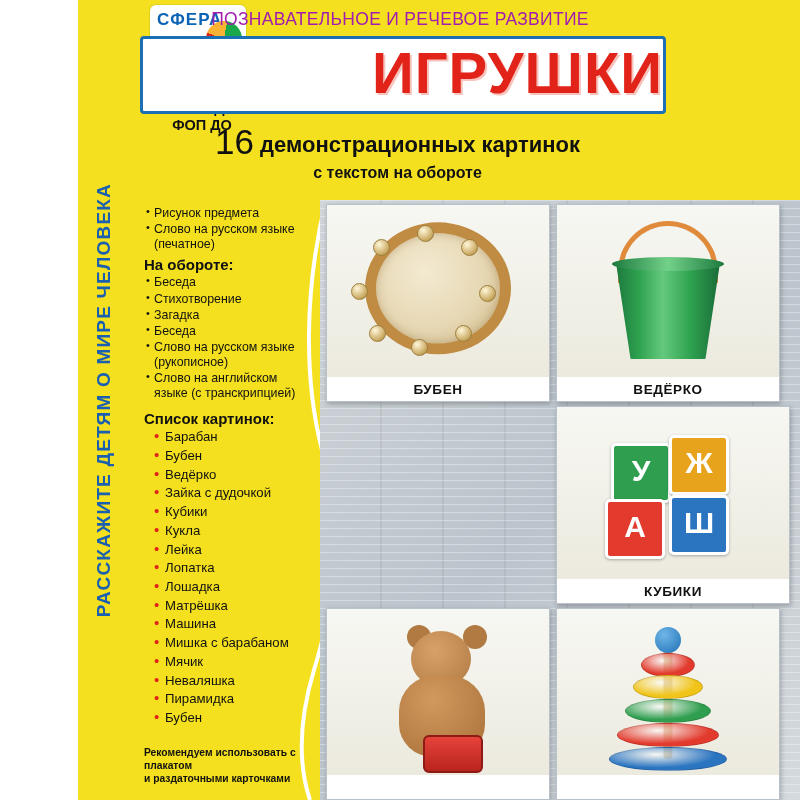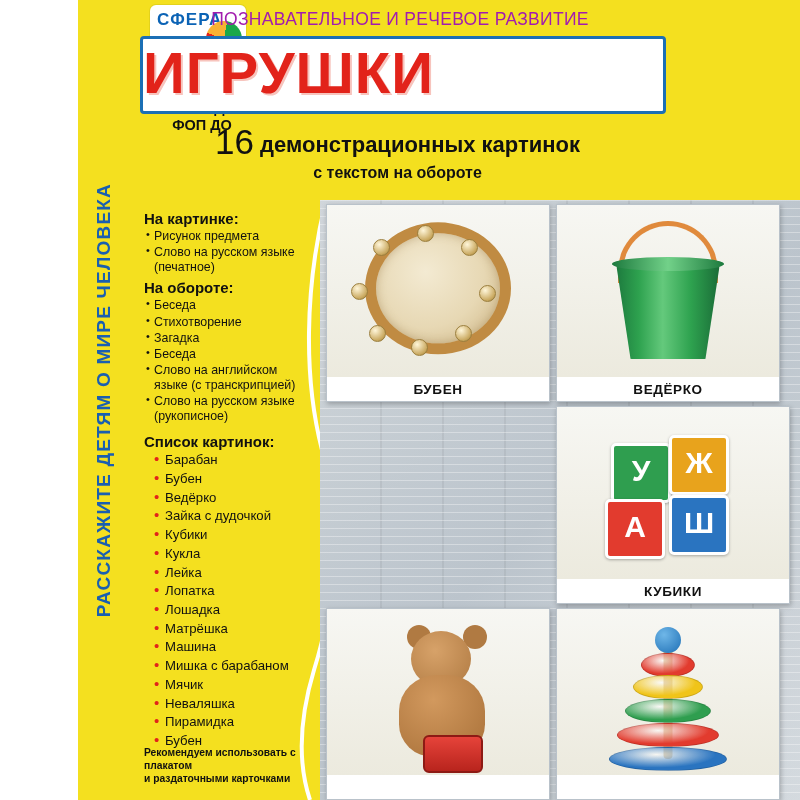--- a/index.html
+++ b/index.html
@@ -137,21 +137,21 @@
     width: 520px;
     height: 72px;
     background: #ffffff;
     border: 3px solid #1b6fb5;
     border-radius: 4px;
   }
   .title-text {
     position: absolute;
     left: 0; top: 0;
     width: 100%;
-    text-align: left;
+    text-align: right;
     line-height: 68px;
     font-size: 58px;
     font-weight: bold;
     color: #e2231a;
     letter-spacing: 1px;
     text-shadow: 2px 2px 0 #f7c4bd;
   }
 
   .subtitle {
     position: absolute;
@@ -494,31 +494,30 @@
 
   <div class="subtitle">
     <div class="line1">
       <span class="big16">16</span>
       <span>демонстрационных картинок</span>
     </div>
     <div class="line2">с текстом на обороте</div>
   </div>
 
   <div class="infocol">
-    <div class="info-h">На картинке:</div>
     <div class="info-li">Рисунок предмета</div>
     <div class="info-li">Слово на русском языке (печатное)</div>
 
     <div class="info-h">На обороте:</div>
     <div class="info-li">Беседа</div>
     <div class="info-li">Стихотворение</div>
     <div class="info-li">Загадка</div>
     <div class="info-li">Беседа</div>
+    <div class="info-li">Слово на русском языке (рукописное)</div>
     <div class="info-li">Слово на английском языке (с транскрипцией)</div>
-    <div class="info-li">Слово на русском языке (рукописное)</div>
 
     <div class="list-h">Список картинок:</div>
     <div class="pic-li">Барабан</div>
     <div class="pic-li">Бубен</div>
     <div class="pic-li">Ведёрко</div>
     <div class="pic-li">Зайка с дудочкой</div>
     <div class="pic-li">Кубики</div>
     <div class="pic-li">Кукла</div>
     <div class="pic-li">Лейка</div>
     <div class="pic-li">Лопатка</div>

